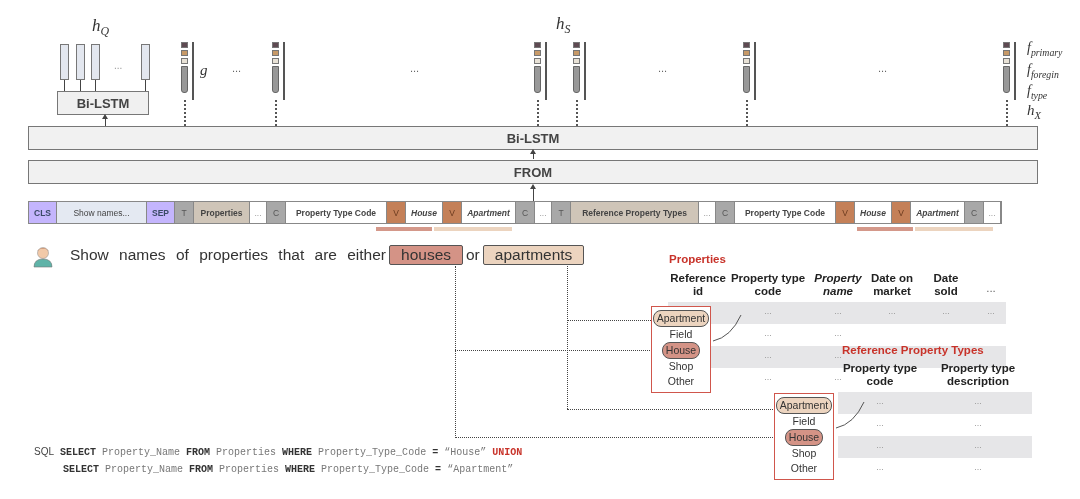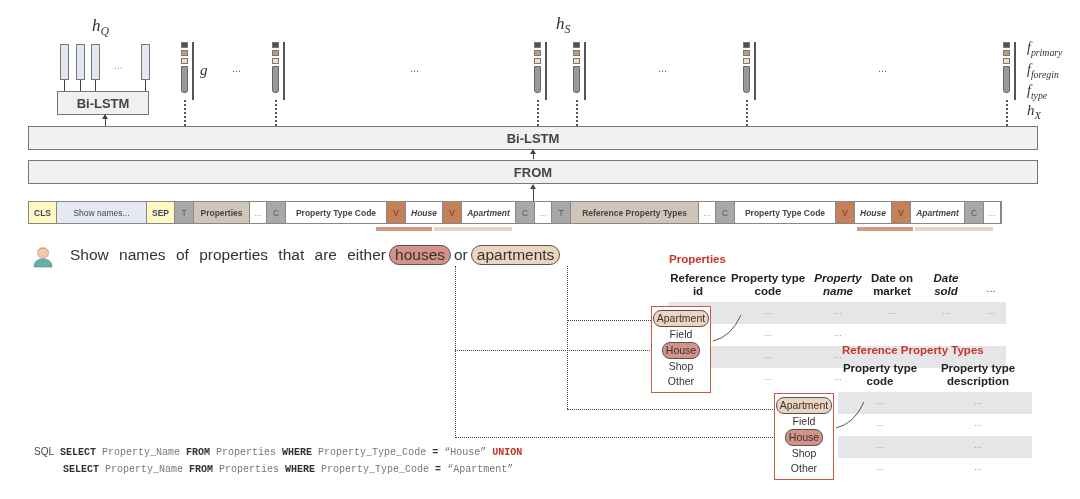--- a/index.html
+++ b/index.html
@@ -12,31 +12,31 @@
   .tok{position:absolute;width:7px;}
   .tok .sq{width:7px;height:6px;border:1px solid #777;margin-bottom:2px;box-sizing:border-box;}
   .tok .body{width:7px;height:27px;background:#999;border:1px solid #666;box-sizing:border-box;border-radius:0 0 3px 3px;}
   .tok .bar{position:absolute;left:11px;top:0;width:2px;height:58px;background:#555;}
   .dots-down{position:absolute;width:0;border-left:2px dotted #555;}
   .bigbox{position:absolute;left:28px;width:1008px;height:22px;background:#f1f1f1;border:1px solid #777;font-weight:bold;font-size:13px;display:flex;align-items:center;justify-content:center;color:#444;}
   .arrow-up{position:absolute;width:0;height:0;border-left:3px solid transparent;border-right:3px solid transparent;border-bottom:5px solid #444;}
   .vline{position:absolute;width:1px;background:#444;}
   .seq{position:absolute;left:28px;top:201px;height:21px;display:flex;border:1px solid #888;}
   .seq div{height:21px;display:flex;align-items:center;justify-content:center;font-size:8.5px;font-weight:bold;border-right:1px solid #888;box-sizing:border-box;padding:0 4px;color:#444;white-space:nowrap;}
-  .seq .cls,.seq .sep{background:#fef9c3;color:#3a4a66;}
+  .seq .cls,.seq .sep{background:#c4b5fd;color:#3a4a66;}
   .seq .q{background:#e4e9f2;font-weight:normal;color:#444;}
   .seq .t,.seq .c{background:#a8a8a8;font-weight:normal;color:#555;}
   .seq .tn{background:#cfc5b8;}
   .seq .e{background:#fff;font-weight:normal;color:#999;}
   .seq .cn{background:#fff;}
   .seq .v{background:#c48058;font-weight:normal;color:#6b3a1f;}
   .seq .vv{background:#fff;font-style:italic;}
   .underline{position:absolute;height:4px;}
   .question{position:absolute;left:70px;top:245px;font-size:15.5px;color:#333;display:flex;align-items:center;word-spacing:6px;}
-  .pill{border:1px solid #555;border-radius:10px;padding:0 5px;margin:0 3px;word-spacing:0;}
+  .pill{border:1px solid #555;border-radius:2px;padding:0 11px;margin:0 3px;word-spacing:0;}
   .pill.house{background:#d49386;}
   .pill.apt{background:#ecd4bf;}
   .dotline-h{position:absolute;height:0;border-top:1px dotted #444;}
   .dotline-v{position:absolute;width:0;border-left:1px dotted #444;}
   .tbl-title{position:absolute;font-weight:bold;color:#c8332a;font-size:11.5px;}
   .th{position:absolute;font-weight:bold;font-size:11.5px;color:#222;text-align:center;line-height:13px;}
   .row-bg{position:absolute;height:22px;background:#e6e6e8;}
   .cell{position:absolute;font-size:9px;color:#999;text-align:center;}
   .vbox{position:absolute;border:1.5px solid #d0564c;background:#fff;display:flex;flex-direction:column;align-items:center;font-size:10.5px;color:#333;}
   .vbox div{line-height:15px;}
@@ -186,21 +186,21 @@
 <div class="dotline-h" style="left:455px;top:350px;width:205px;"></div>
 <div class="dotline-h" style="left:567px;top:409px;width:210px;"></div>
 <div class="dotline-h" style="left:455px;top:437px;width:330px;"></div>
 
 <div class="tbl-title" style="left:669px;top:253px;">Properties</div>
 <div id="prop-table">
     <div class="th" style="left: 668px; top: 272px; width: 60px;">Reference id</div>
     <div class="th" style="left: 728px; top: 272px; width: 80px;">Property type code</div>
     <div class="th" style="left: 810px; top: 272px; width: 56px; font-style: italic;">Property name</div>
     <div class="th" style="left: 864px; top: 272px; width: 56px;">Date on market</div>
-    <div class="th" style="left: 926px; top: 272px; width: 40px; font-style: italic;">Date sold</div>
+    <div class="th" style="left: 926px; top: 272px; width: 40px;">Date sold</div>
     <div class="th" style="left: 981px; top: 282px; width: 20px; color: rgb(102, 102, 102); font-weight: normal;">...</div>
     <div class="row-bg" style="left: 668px; top: 302px; width: 338px;"></div>
     <div class="row-bg" style="left: 668px; top: 346px; width: 338px;"></div>
     <div class="cell" style="left: 758px; top: 306px; width: 20px;">...</div>
     <div class="cell" style="left: 828px; top: 306px; width: 20px;">...</div>
     <div class="cell" style="left: 882px; top: 306px; width: 20px;">...</div>
     <div class="cell" style="left: 936px; top: 306px; width: 20px;">...</div>
     <div class="cell" style="left: 981px; top: 306px; width: 20px;">...</div>
     <div class="cell" style="left: 758px; top: 328px; width: 20px;">...</div>
     <div class="cell" style="left: 828px; top: 328px; width: 20px;">...</div>

